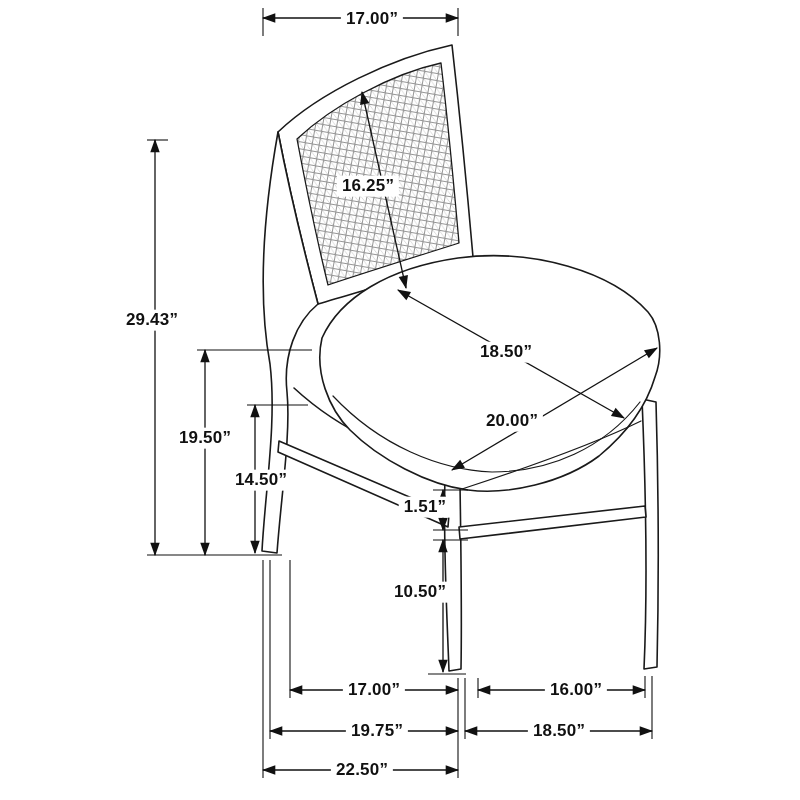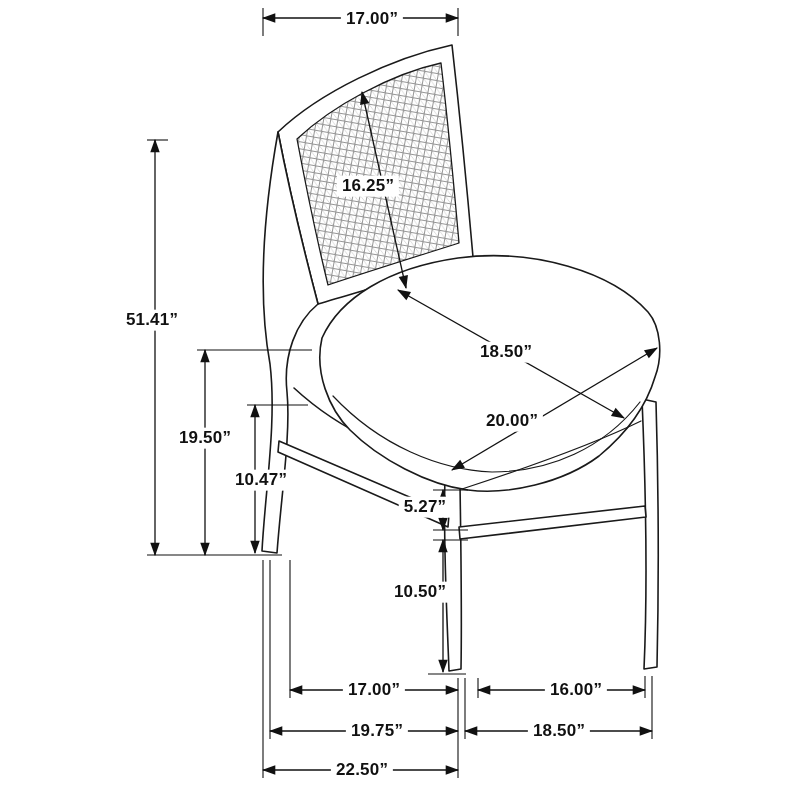--- a/index.html
+++ b/index.html
@@ -87,25 +87,25 @@
       <line x1="290" y1="690" x2="458" y2="690"></line>
       <line x1="478" y1="690" x2="645" y2="690"></line>
       <line x1="270" y1="731" x2="458" y2="731"></line>
       <line x1="465" y1="731" x2="652" y2="731"></line>
       <line x1="263" y1="770" x2="458" y2="770"></line>
     </g>
   </svg>
 
   <div class="dim-label" style="left:372px;top:19px">17.00”</div>
   <div class="dim-label" style="left:368px;top:186px">16.25”</div>
-  <div class="dim-label" style="left:152px;top:320px">51.41”</div>
+  <div class="dim-label" style="left:152px;top:320px">29.43”</div>
   <div class="dim-label" style="left:506px;top:352px">18.50”</div>
   <div class="dim-label" style="left:512px;top:421px">20.00”</div>
   <div class="dim-label" style="left:205px;top:438px">19.50”</div>
-  <div class="dim-label" style="left:261px;top:480px">10.47”</div>
-  <div class="dim-label" style="left:425px;top:507px">5.27”</div>
+  <div class="dim-label" style="left:261px;top:480px">14.50”</div>
+  <div class="dim-label" style="left:425px;top:507px">1.51”</div>
   <div class="dim-label" style="left:420px;top:592px">10.50”</div>
   <div class="dim-label" style="left:374px;top:690px">17.00”</div>
   <div class="dim-label" style="left:576px;top:690px">16.00”</div>
   <div class="dim-label" style="left:377px;top:731px">19.75”</div>
   <div class="dim-label" style="left:559px;top:731px">18.50”</div>
   <div class="dim-label" style="left:362px;top:770px">22.50”</div>
 </div>
 
 </body></html>

